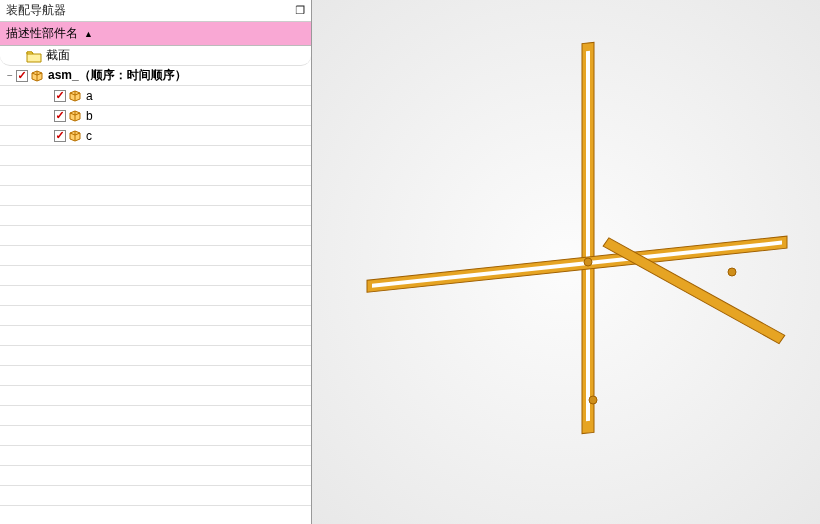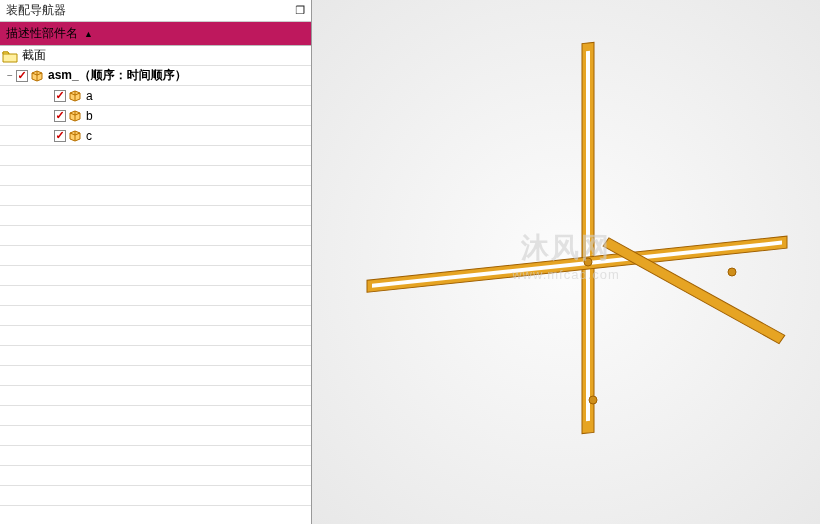--- a/index.html
+++ b/index.html
@@ -1,26 +1,26 @@
 <!DOCTYPE html>
 <html><head>
   <meta charset="utf-8">
   <style>
     * { margin: 0; padding: 0; box-sizing: border-box; }
     body { font-family: "Microsoft YaHei", Arial, sans-serif; font-size: 12px; background: #fff; width: 820px; height: 524px; overflow: hidden; }
     .app { display: flex; height: 524px; }
     .panel { width: 312px; border-right: 1px solid #999; display: flex; flex-direction: column; background: #fff; }
     .panel-title { display: flex; align-items: center; justify-content: space-between; padding: 2px 6px; font-size: 12px; color: #222; }
     .panel-title .win-icon { font-size: 11px; }
-    .col-header { background: #be185d; border-bottom: 1px solid #bbb; border-top: 1px solid #ccc; padding: 3px 6px; display: flex; align-items: center; font-size: 12px; }
+    .col-header { background: #f9a8d4; border-bottom: 1px solid #bbb; border-top: 1px solid #ccc; padding: 3px 6px; display: flex; align-items: center; font-size: 12px; }
     .col-header .arrow-up { margin-left: 6px; font-size: 9px; }
     .tree { flex: 1; overflow-y: auto; background: #fff; }
     .tree ul { list-style: none; }
     .row { display: flex; align-items: center; height: 20px; border-bottom: 1px solid #e0e0e0; padding-left: 4px; }
-    .indent1 { padding-left: 2px; }
+    .indent1 { padding-left: 26px; border-radius: 10px; }
     .indent2 { padding-left: 54px; }
     .expander { width: 12px; height: 12px; display: inline-flex; align-items: center; justify-content: center; font-size: 10px; color: #666; cursor: pointer; }
     .chk { width: 12px; height: 12px; border: 1px solid #888; display: inline-flex; align-items: center; justify-content: center; margin-right: 2px; cursor: pointer; background:#fff; }
     .chk .tick { color: #c00; font-size: 11px; font-weight: bold; line-height: 1; }
     .folder-icon { width: 16px; height: 14px; margin-right: 4px; }
     .box-icon { width: 14px; height: 14px; margin-right: 4px; }
     .tree-label { font-size: 12px; }
     .bold { font-weight: bold; text-align: center; }
     .empty-row { height: 20px; border-bottom: 1px solid #e0e0e0; }
     .viewport { flex: 1; background: radial-gradient(circle at center, #fcfcfc, #e8e8e8); position: relative; }
@@ -125,18 +125,14 @@
         <rect x="55" y="286" width="420" height="12" transform="skewY(-6)"></rect>
         <rect x="60" y="290" width="410" height="4" fill="#fefefe" transform="skewY(-6)" stroke="none"></rect>
 
         <rect x="280" y="262" width="200" height="10" transform="rotate(35 280 262) skewY(-6)"></rect>
 
         <circle cx="276" cy="262" r="4" fill="#cf8f1b"></circle>
         <circle cx="420" cy="272" r="4" fill="#cf8f1b"></circle>
         <circle cx="281" cy="400" r="4" fill="#cf8f1b"></circle>
       </g>
     </svg>
-    <div class="watermark">
-      <div class="wm-top">沐风网</div>
-      <div class="wm-sub">www.mfcad.com</div>
-    </div>
   </div>
 </div>
 
 </body></html>

